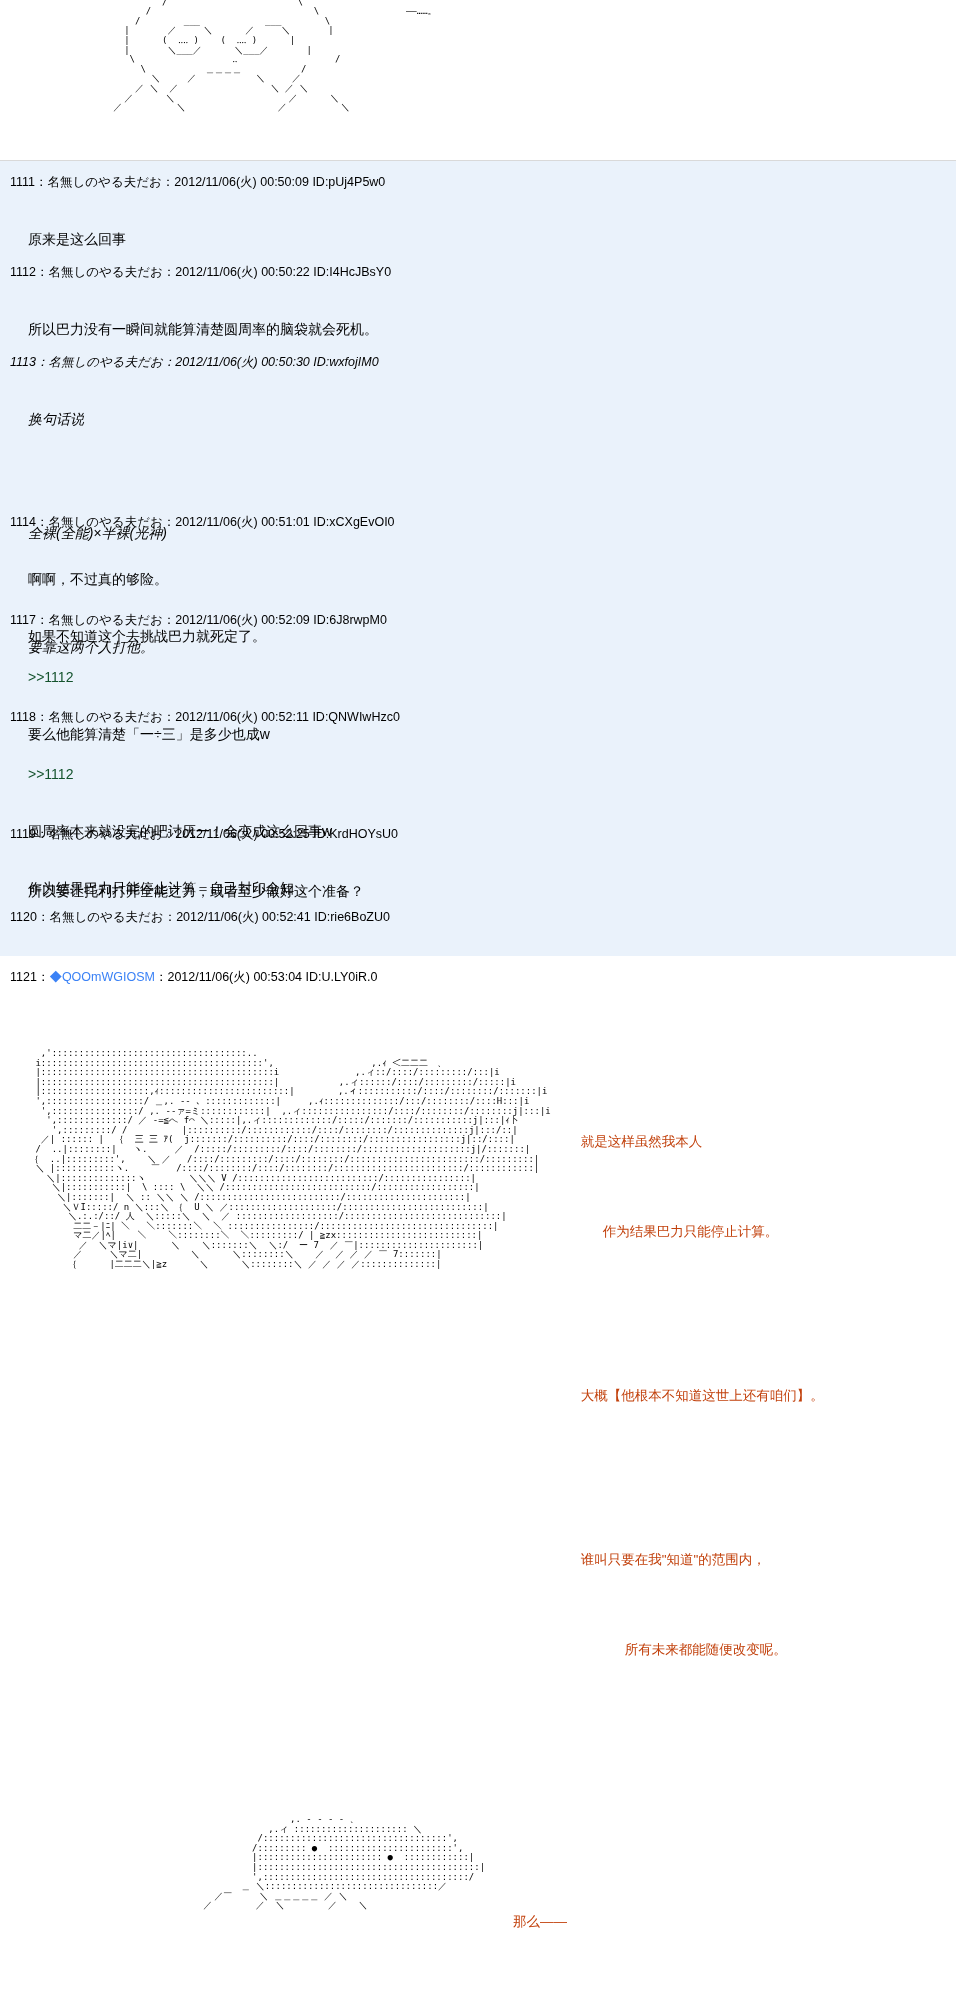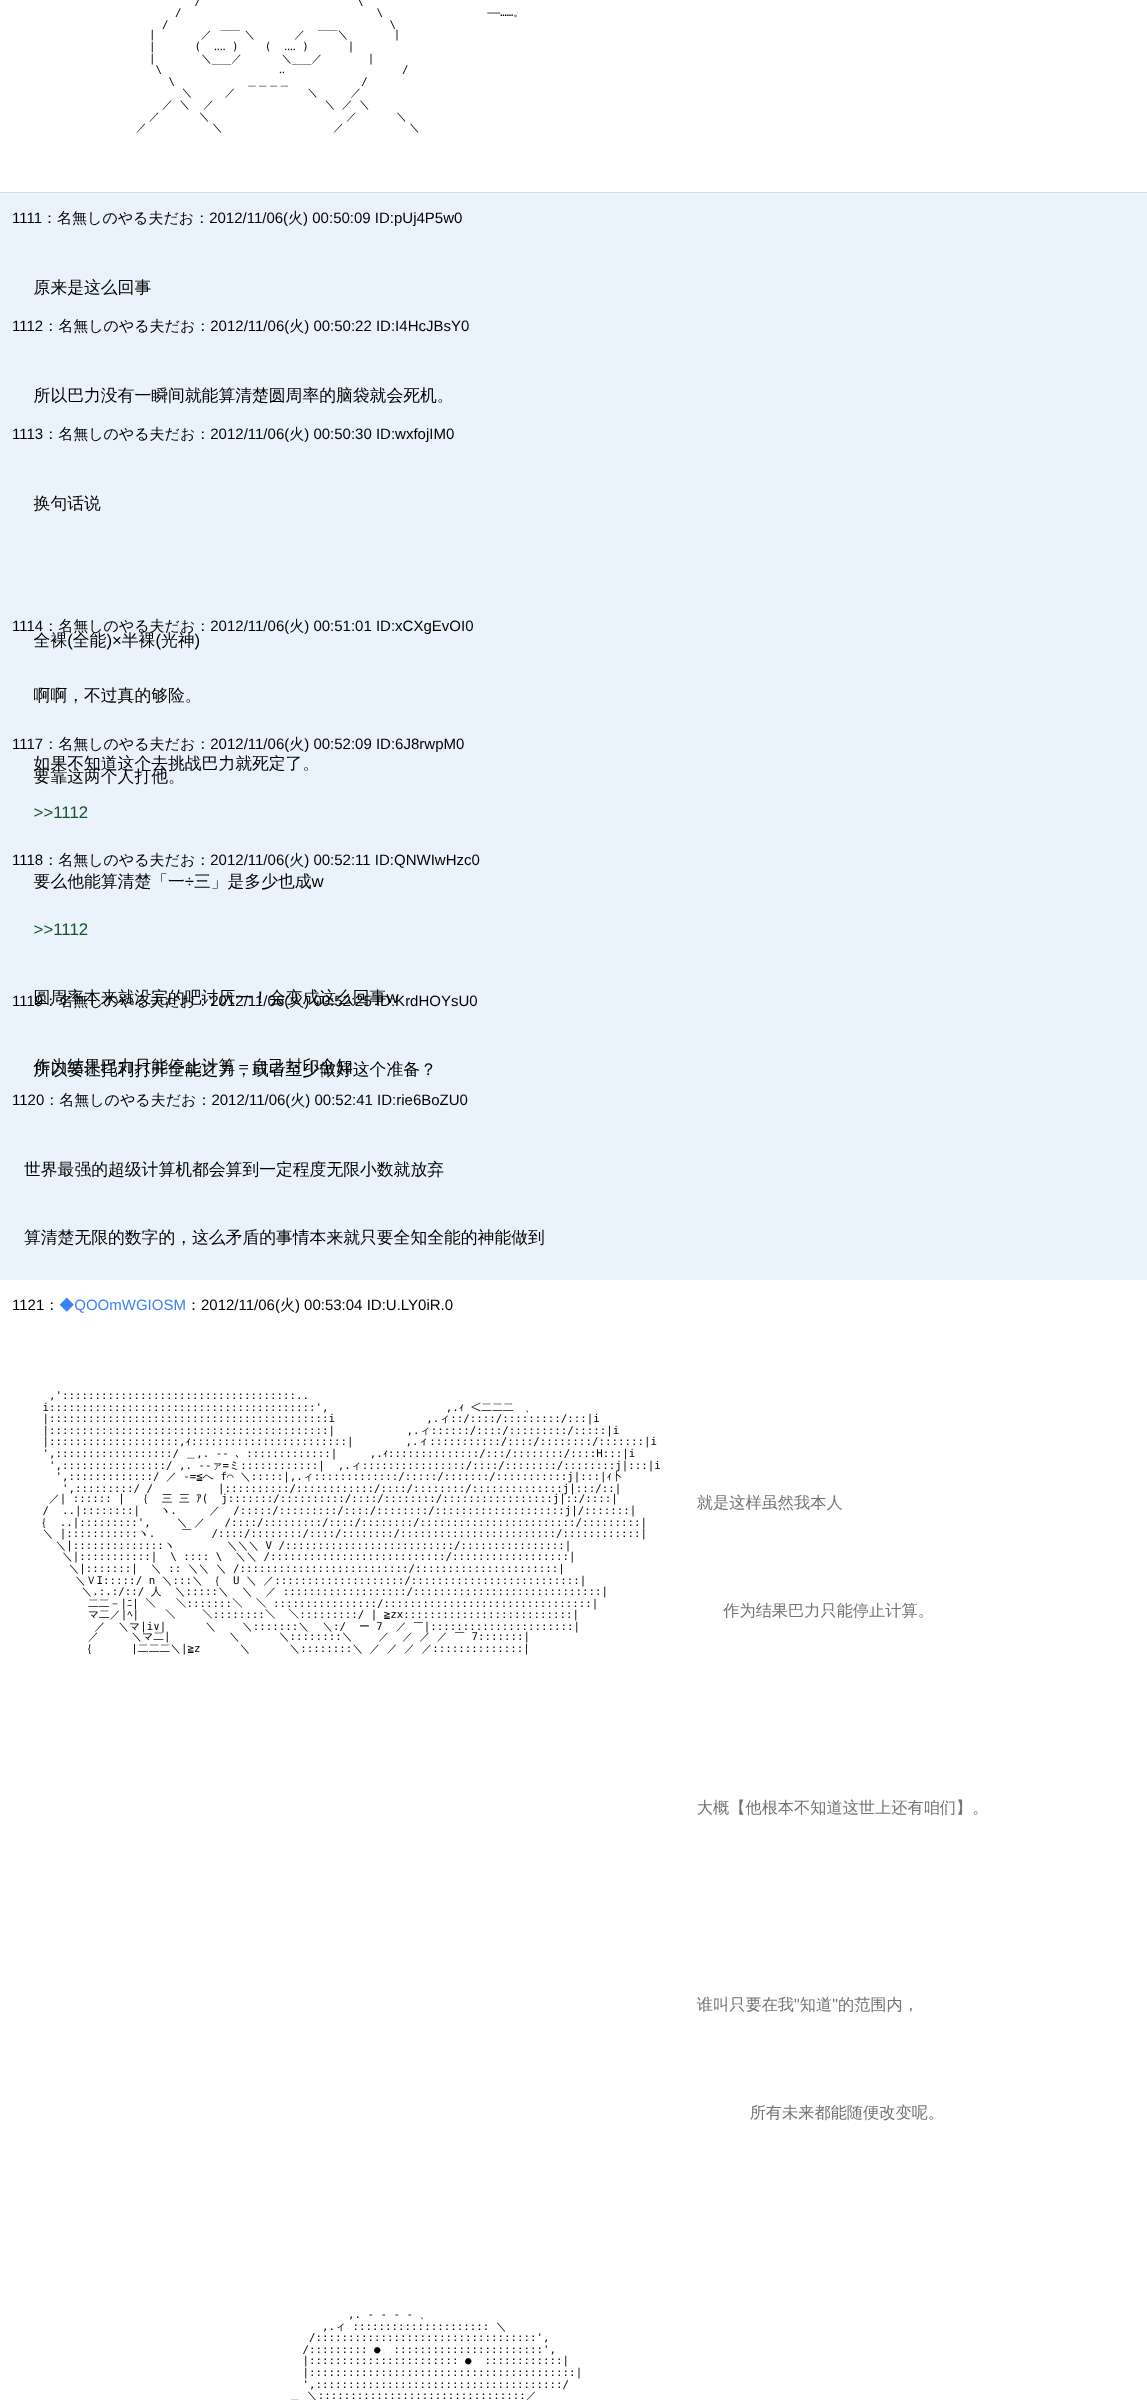--- a/index.html
+++ b/index.html
@@ -80,21 +80,21 @@
     display: flex;
     align-items: flex-start;
   }
   .art-left {
     flex: 0 0 auto;
   }
   .speech {
     font-size: 13.5px;
     line-height: 30px;
     white-space: pre-wrap;
-    color: #737373;
+    color: #c2410c;
   }
   .speech .ln { display: block; }
   .speech .ind1 { padding-left: 22px; }
   .speech .ind2 { padding-left: 44px; }
 </style>
 </head>
 <body>
 
 <div class="page">
 
@@ -109,41 +109,41 @@
            \                  ‥                  /
              \           ＿＿＿＿           /
                ＼     ／           ＼     ／
             ／ ＼  ／                 ＼ ／ ＼
           ／      ＼                     ／      ＼
         ／          ＼                 ／          ＼</div>
   </div>
 
   <div class="rule"></div>
 
-  <div class="section tinted" style="height:906px; position:relative;">
+  <div class="section tinted" style="height:795px; position:relative;">
 
     <div class="post" style="position:absolute; left:0; top:10px;">
       <div class="post-header">
         <span class="idx">1111</span><span class="sep">：</span><span class="name">名無しのやる夫だお</span><span class="sep">：</span><span class="date">2012/11/06(火) 00:50:09</span> <span class="uid">ID:pUj4P5w0</span>
       </div>
       <div class="post-body">
         <span class="ln">原来是这么回事</span>
       </div>
     </div>
 
     <div class="post" style="position:absolute; left:0; top:100px;">
       <div class="post-header">
         <span class="idx">1112</span><span class="sep">：</span><span class="name">名無しのやる夫だお</span><span class="sep">：</span><span class="date">2012/11/06(火) 00:50:22</span> <span class="uid">ID:I4HcJBsY0</span>
       </div>
       <div class="post-body">
         <span class="ln">所以巴力没有一瞬间就能算清楚圆周率的脑袋就会死机。</span>
       </div>
     </div>
 
-    <div class="post" style="position:absolute; left:0; top:190px;">
+    <div class="post" style="position:absolute; left:0; top:190px;font-style:italic;">
       <div class="post-header">
         <span class="idx">1113</span><span class="sep">：</span><span class="name">名無しのやる夫だお</span><span class="sep">：</span><span class="date">2012/11/06(火) 00:50:30</span> <span class="uid">ID:wxfojIM0</span>
       </div>
       <div class="post-body">
         <span class="ln">换句话说</span>
         <span class="blank"></span>
         <span class="ln">全裸(全能)×半裸(光神)</span>
         <span class="blank"></span>
         <span class="ln">要靠这两个人打他。</span>
       </div>

